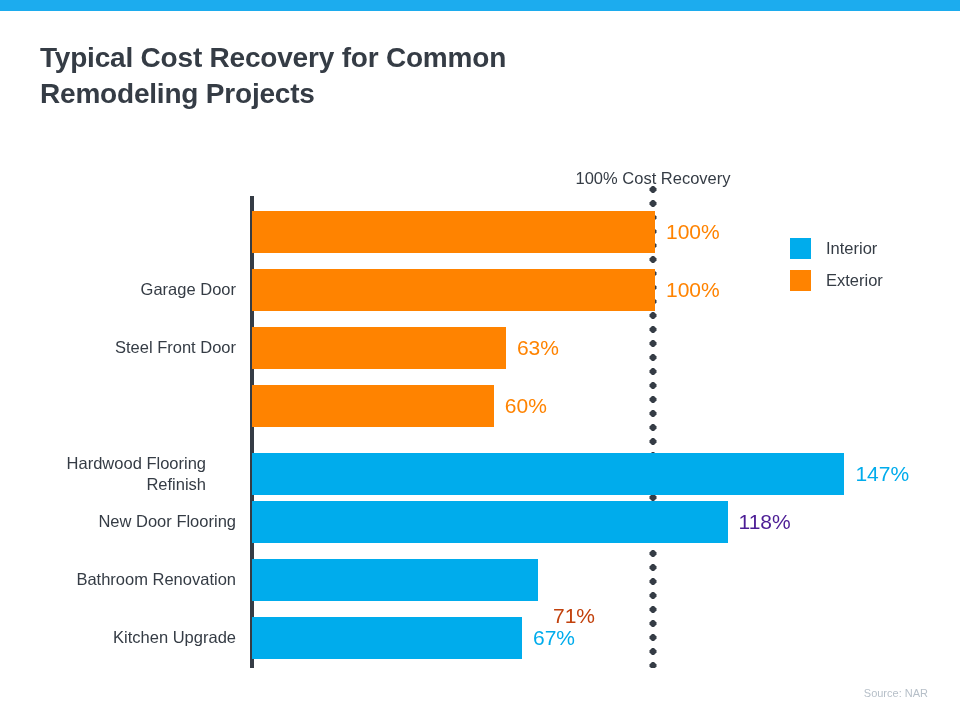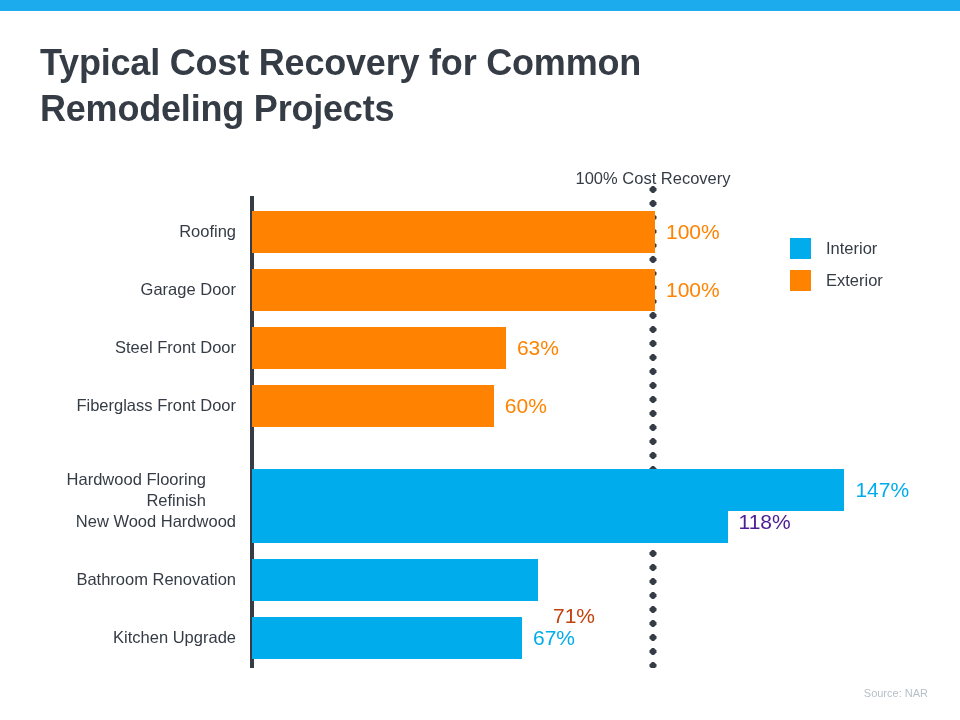--- a/index.html
+++ b/index.html
@@ -20,21 +20,21 @@
     top: 0;
     width: 960px;
     height: 11px;
     background: #1cacee;
   }
   #chart-title {
     position: absolute;
     left: 40px;
     top: 40px;
     width: 790px;
-    font-size: 36px;
+    font-size: 28px;
     font-weight: bold;
     line-height: 1.28;
     color: #353c45;
     letter-spacing: -0.2px;
     white-space: pre-line;
   }
   #plot-area {
     position: absolute;
     left: 0;
     top: 0;
@@ -132,47 +132,45 @@
 
 <div id="chart-title">Typical Cost Recovery for Common
 Remodeling Projects</div>
 
 <div id="plot-area">
   <div id="axis-line"></div>
   <div id="threshold-label" style="left: 653px;">100% Cost Recovery</div>
   <div id="threshold-line" style="left: 653px;"></div>
   <div id="bars-container">
       <div class="bar-row" style="top: 211px; width: 960px;">
-        <div class="bar-label" style="right: 724px; top: 10.4px;">Roofing</div>
         <div class="bar-rect" title="Roofing: 100%" style="width: 403px; background: rgb(255, 131, 0);"></div>
         <div class="bar-value" style="left: 666px; color: rgb(255, 131, 0);">100%</div>
       </div>
       <div class="bar-row" style="top: 269px; width: 960px;">
         <div class="bar-label" style="right: 724px; top: 10.4px;">Garage Door</div>
         <div class="bar-rect" title="Garage Door: 100%" style="width: 403px; background: rgb(255, 131, 0);"></div>
         <div class="bar-value" style="left: 666px; color: rgb(255, 131, 0);">100%</div>
       </div>
       <div class="bar-row" style="top: 327px; width: 960px;">
         <div class="bar-label" style="right: 724px; top: 10.4px;">Steel Front Door</div>
         <div class="bar-rect" title="Steel Front Door: 63%" style="width: 253.89px; background: rgb(255, 131, 0);"></div>
         <div class="bar-value" style="left: 516.89px; color: rgb(255, 131, 0);">63%</div>
       </div>
       <div class="bar-row" style="top: 385px; width: 960px;">
-        <div class="bar-label" style="right: 724px; top: 10.4px;">Fiberglass Front Door</div>
         <div class="bar-rect" title="Fiberglass Front Door: 60%" style="width: 241.8px; background: rgb(255, 131, 0);"></div>
         <div class="bar-value" style="left: 504.8px; color: rgb(255, 131, 0);">60%</div>
       </div>
-      <div class="bar-row" style="top: 469px; width: 930px;">
+      <div class="bar-row" style="top: 453px; width: 930px;">
         <div class="bar-label" style="right: 724px; top: -0.2px;">Hardwood Flooring
 Refinish</div>
         <div class="bar-rect" title="Hardwood Flooring Refinish: 147%" style="width: 592.41px; background: rgb(0, 172, 236);"></div>
         <div class="bar-value" style="left: 855.41px; color: rgb(0, 172, 236);">147%</div>
       </div>
       <div class="bar-row" style="top: 501px; width: 960px;">
-        <div class="bar-label" style="right: 724px; top: 10.4px;">New Wood Hardwood</div>
+        <div class="bar-label" style="right: 724px; top: 10.4px;">New Door Flooring</div>
         <div class="bar-rect" title="New Wood Flooring: 118%" style="width: 475.54px; background: rgb(0, 172, 236);"></div>
         <div class="bar-value" style="left: 738.54px; color: #4c1d95;">118%</div>
       </div>
       <div class="bar-row" style="top: 559px; width: 960px;">
         <div class="bar-label" style="right: 724px; top: 10.4px;">Bathroom Renovation</div>
         <div class="bar-rect" title="Bathroom Renovation: 71%" style="width: 286.13px; background: rgb(0, 172, 236);"></div>
         <div class="bar-value" style="left: 553px; color: #c2410c; margin-top: 36px;">71%</div>
       </div>
       <div class="bar-row" style="top: 617px; width: 960px;">
         <div class="bar-label" style="right: 724px; top: 10.4px;">Kitchen Upgrade</div>

